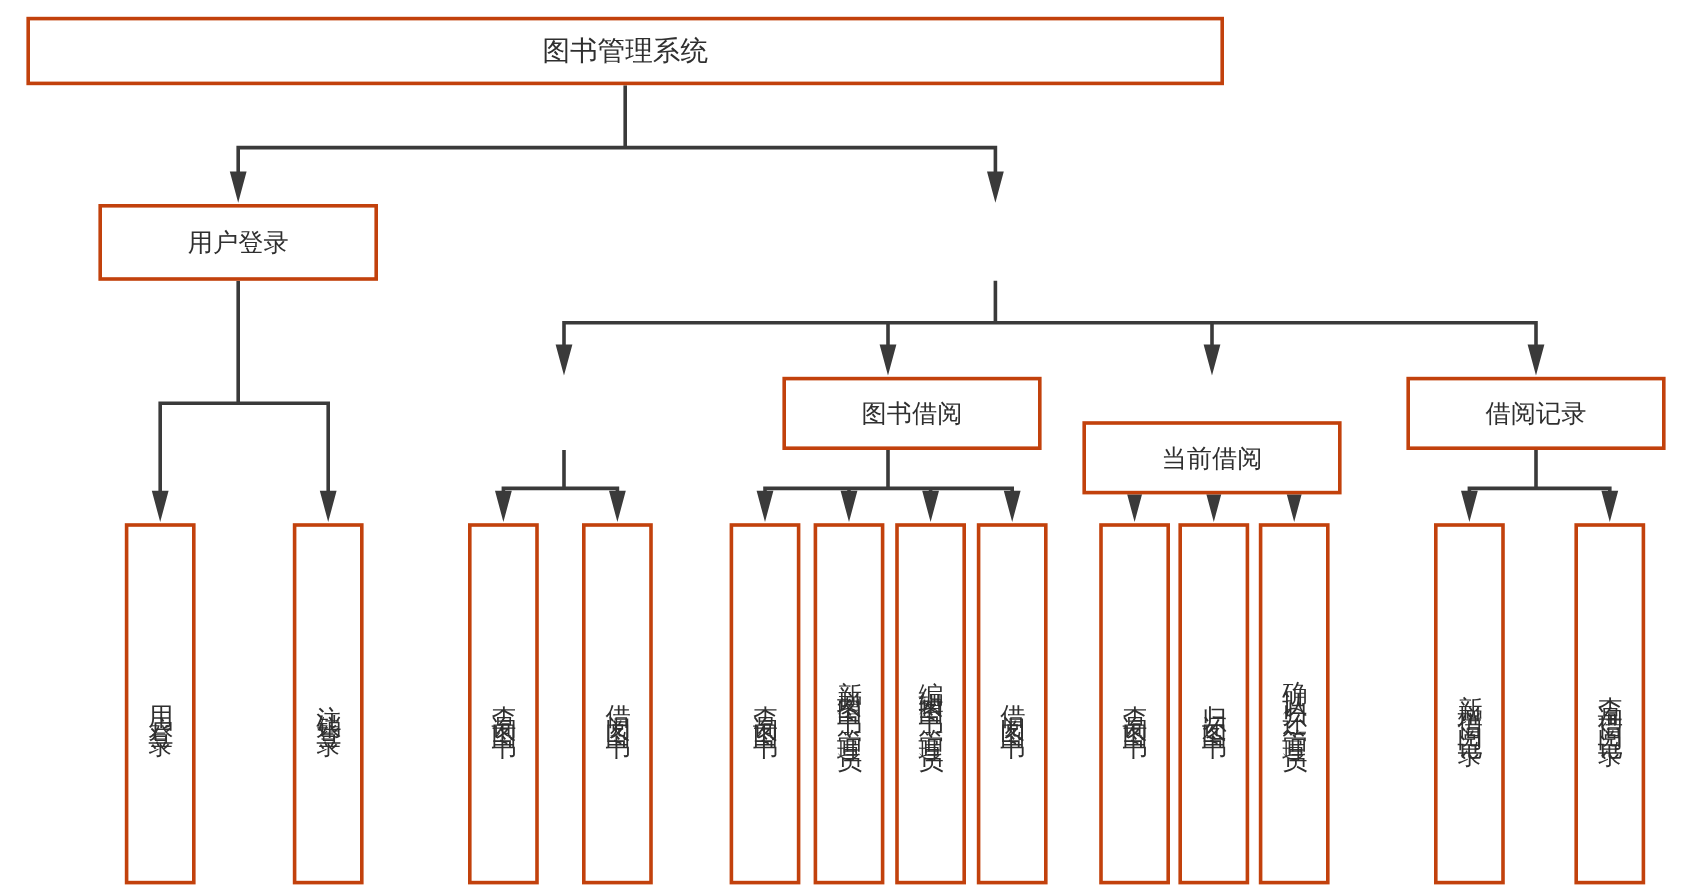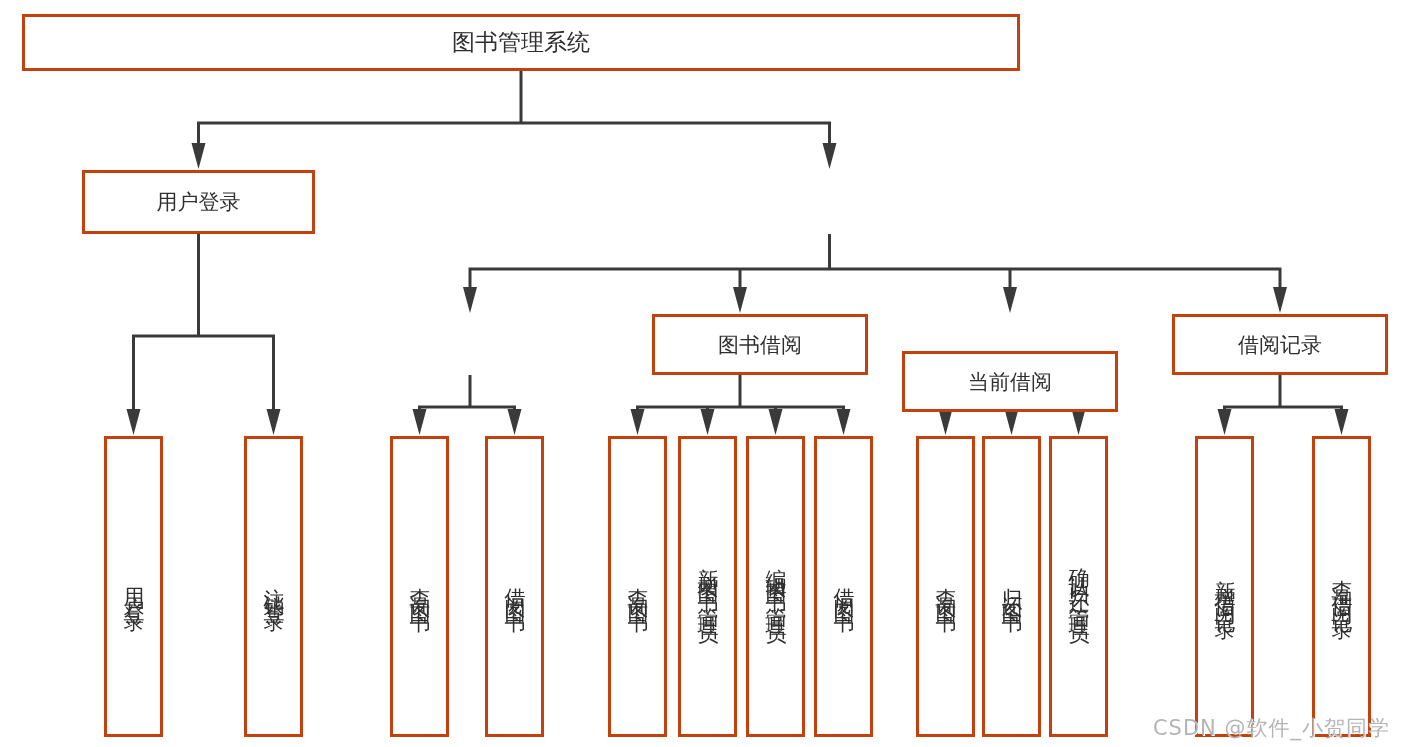--- a/index.html
+++ b/index.html
@@ -137,15 +137,14 @@
   <div class="node leaf" style="left:746px; top:436px; width:59px; height:301px;">编辑图书（管理员）</div>
   <div class="node leaf" style="left:814px; top:436px; width:59px; height:301px;">借阅图书</div>
 
   <div class="node leaf" style="left:916px; top:436px; width:59px; height:301px;">查询图书</div>
   <div class="node leaf" style="left:982px; top:436px; width:59px; height:301px;">归还图书</div>
   <div class="node leaf" style="left:1049px; top:436px; width:59px; height:301px;">确认归还（管理员）</div>
 
   <div class="node leaf" style="left:1195px; top:436px; width:59px; height:301px;">新增借阅记录</div>
   <div class="node leaf" style="left:1312px; top:436px; width:59px; height:301px;">查询借阅记录</div>
 
-  <div class="watermark">CSDN @软件_小贺同学</div>
 
 </div>
 
 </body></html>

